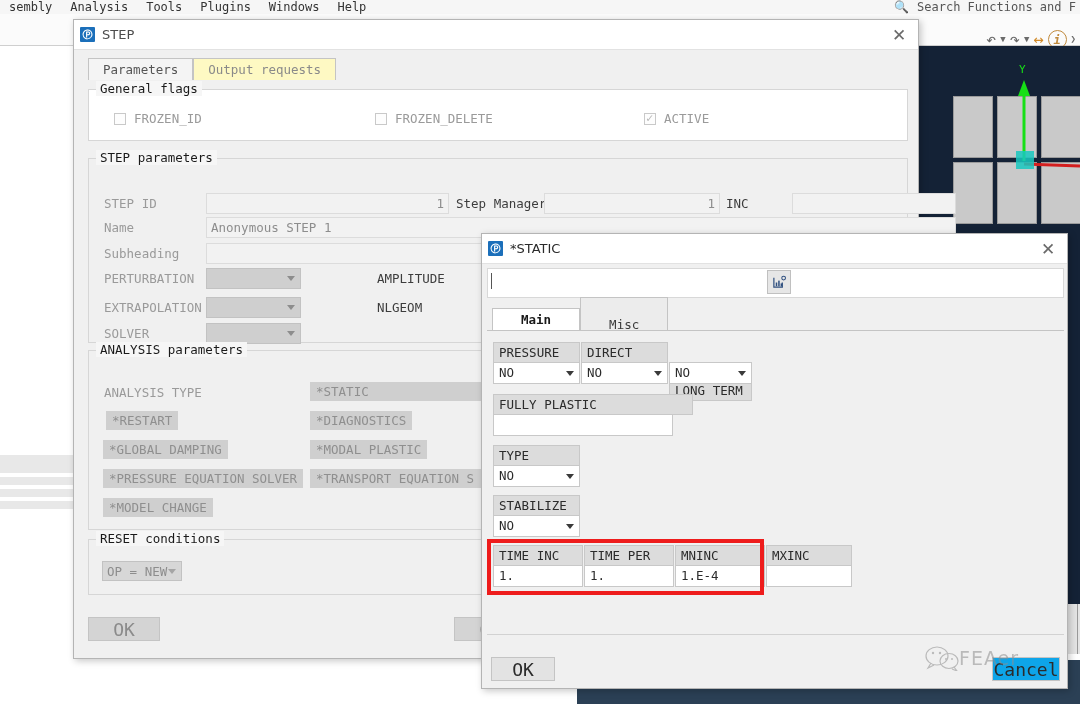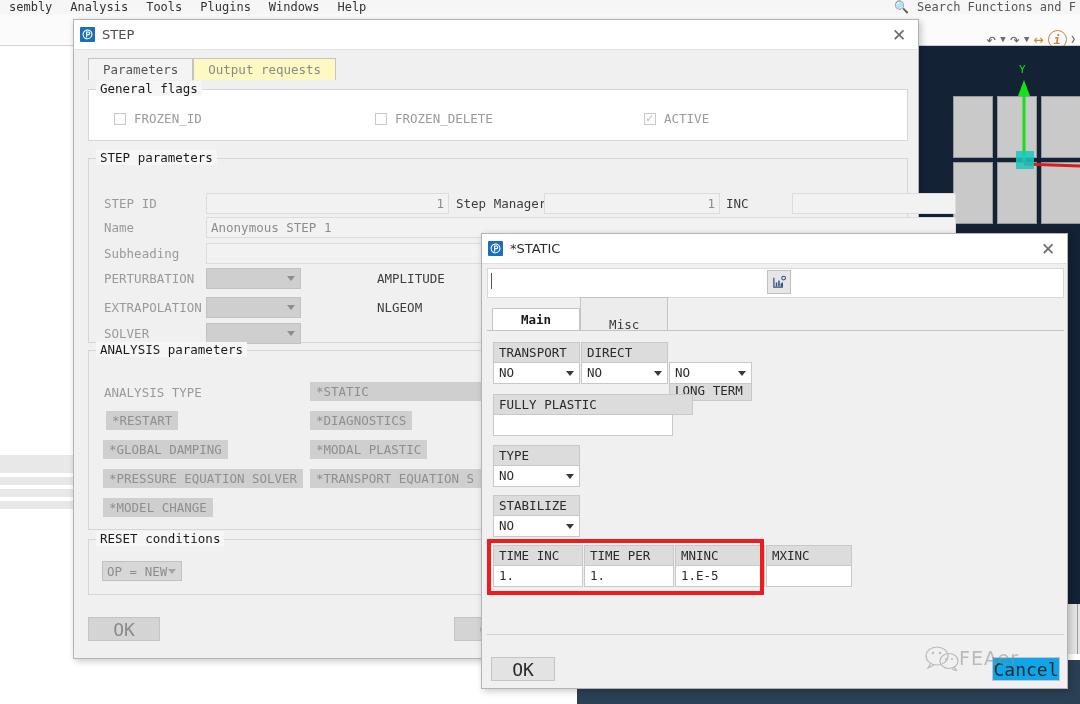--- a/index.html
+++ b/index.html
@@ -406,21 +406,21 @@
         <circle cx="12.4" cy="3.3" r="2" fill="none" stroke="#2f4f7f" stroke-width="1.1"></circle>
       </svg>
     </div>
 
     <div class="tabstrip" style="position:absolute; left:10px; top:74px;">
       <div class="tab active" style="padding:0 28px; color:#1a1a1a; font-weight:bold; background:#ffffff;">Main</div>
       <div class="tab" style="padding:16px 28px; color:#3a3a3a; background:#ececec;">Misc</div>
     </div>
     <div style="position:absolute; left:5px; top:96px; width:577px; height:1px; background:#c4c4c4;"></div>
 
-    <div class="hdrcell" style="left:11px;  top:108px; width:87px;">TRANSPORT</div>
+    <div class="hdrcell" style="left:11px;  top:108px; width:87px;">PRESSURE</div>
     <div class="valcombo" style="left:11px;  top:128px; width:87px; height:22px;">
       <span>NO</span>
       <span class="arw"></span>
     </div>
 
     <div class="hdrcell" style="left:99px;  top:108px; width:87px;">DIRECT</div>
     <div class="valcombo" style="left:99px;  top:128px; width:87px; height:22px;">
       <span>NO</span>
       <span class="arw"></span>
     </div>
@@ -446,21 +446,21 @@
       <span class="arw"></span>
     </div>
 
     <div class="hdrcell" style="left:11px;  top:311px; width:90px;">TIME INC</div>
     <div class="valcell" style="left:11px;  top:331px; width:90px; height:22px;">1.</div>
 
     <div class="hdrcell" style="left:102px; top:311px; width:90px;">TIME PER</div>
     <div class="valcell" style="left:102px; top:331px; width:90px; height:22px;">1.</div>
 
     <div class="hdrcell" style="left:193px; top:311px; width:90px;">MNINC</div>
-    <div class="valcell" style="left:193px; top:331px; width:90px; height:22px;">1.E-5</div>
+    <div class="valcell" style="left:193px; top:331px; width:90px; height:22px;">1.E-4</div>
 
     <div class="hdrcell" style="left:284px; top:311px; width:86px;">MXINC</div>
     <div class="valcell" style="left:284px; top:331px; width:86px; height:22px;"></div>
 
     <div class="redbox" style="left:5px; top:305px; width:277px; height:56px;"></div>
 
     <div style="position:absolute; left:5px; top:400px; width:577px; height:1px; background:#d2d2d2;"></div>
     <div class="pushbtn" style="left:9px; top:423px; width:64px; height:24px; line-height:23px; color:#2b2b2b; background:#e3e3e3;">OK</div>
     <div class="pushbtn" style="left:510px; top:423px; width:68px; height:24px; line-height:23px; color:#2b2b2b; background:#0ea5e9;">Cancel</div>
   </div>

